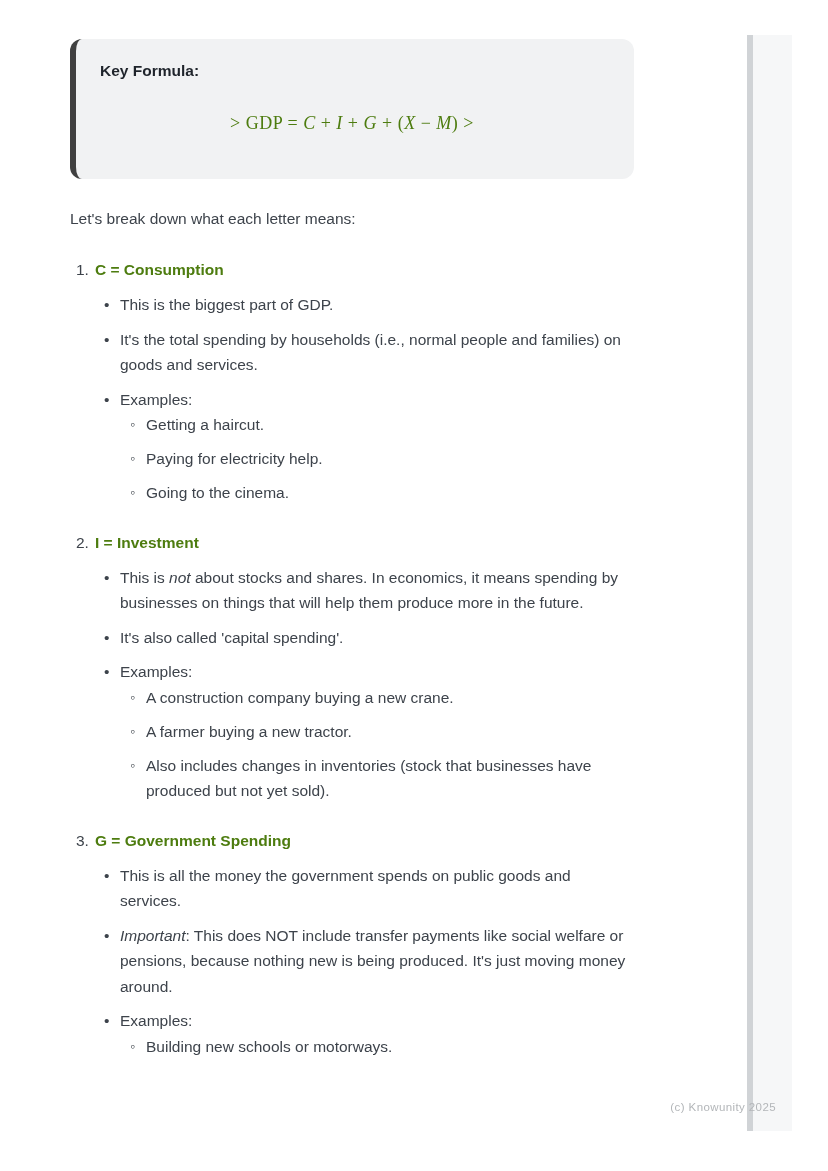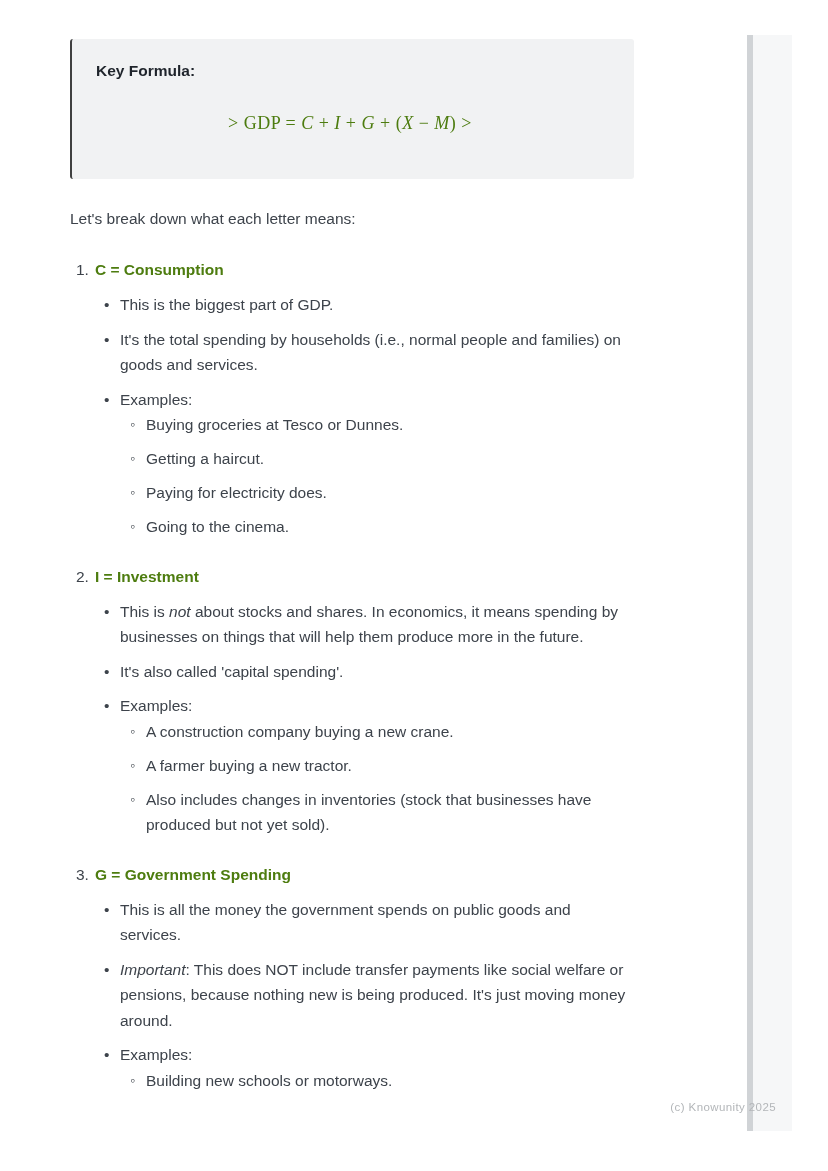--- a/index.html
+++ b/index.html
@@ -13,22 +13,22 @@
   }
   .page-column {
     position: absolute;
     left: 70px; top: 0;
     width: 564px;
   }
   
   .callout {
     margin-top: 39px;
     background: #f1f2f3;
-    border-left: 2px solid #404040;
-    border-radius: 3px;
+    border-left: 6px solid #404040;
+    border-radius: 12px;
     padding: 22px 30px 44px 24px;
     box-sizing: border-box;
   }
   .callout-title {
     font-weight: bold;
     font-size: 15.5px;
     line-height: 20px;
     color: #1f242b;
     margin-bottom: 30px;
   }
@@ -123,23 +123,22 @@
 
   <p class="intro">Let's break down what each letter means:</p>
 
   <ol class="sections">
       <li>
         <div class="sec-head"><span class="sec-num">1. </span><span class="sec-title">C = Consumption</span></div>
         <ul class="bullets">
           <li><span>This is the biggest part of GDP.</span></li>
           <li><span>It's the total spending by households (i.e., normal people and families) on goods and services.</span></li>
           <li><span>Examples:</span><ul class="subs">
-              <li>Buying groceries at Tesco or Dunnes.</li>
               <li>Getting a haircut.</li>
-              <li>Paying for electricity does.</li>
+              <li>Paying for electricity help.</li>
               <li>Going to the cinema.</li>
             </ul></li>
         </ul>
       </li>
       <li>
         <div class="sec-head"><span class="sec-num">2. </span><span class="sec-title">I = Investment</span></div>
         <ul class="bullets">
           <li><span>This is </span><span class="em">not</span><span> about stocks and shares. In economics, it means spending by businesses on things that will help them produce more in the future.</span></li>
           <li><span>It's also called 'capital spending'.</span></li>
           <li><span>Examples:</span><ul class="subs">

